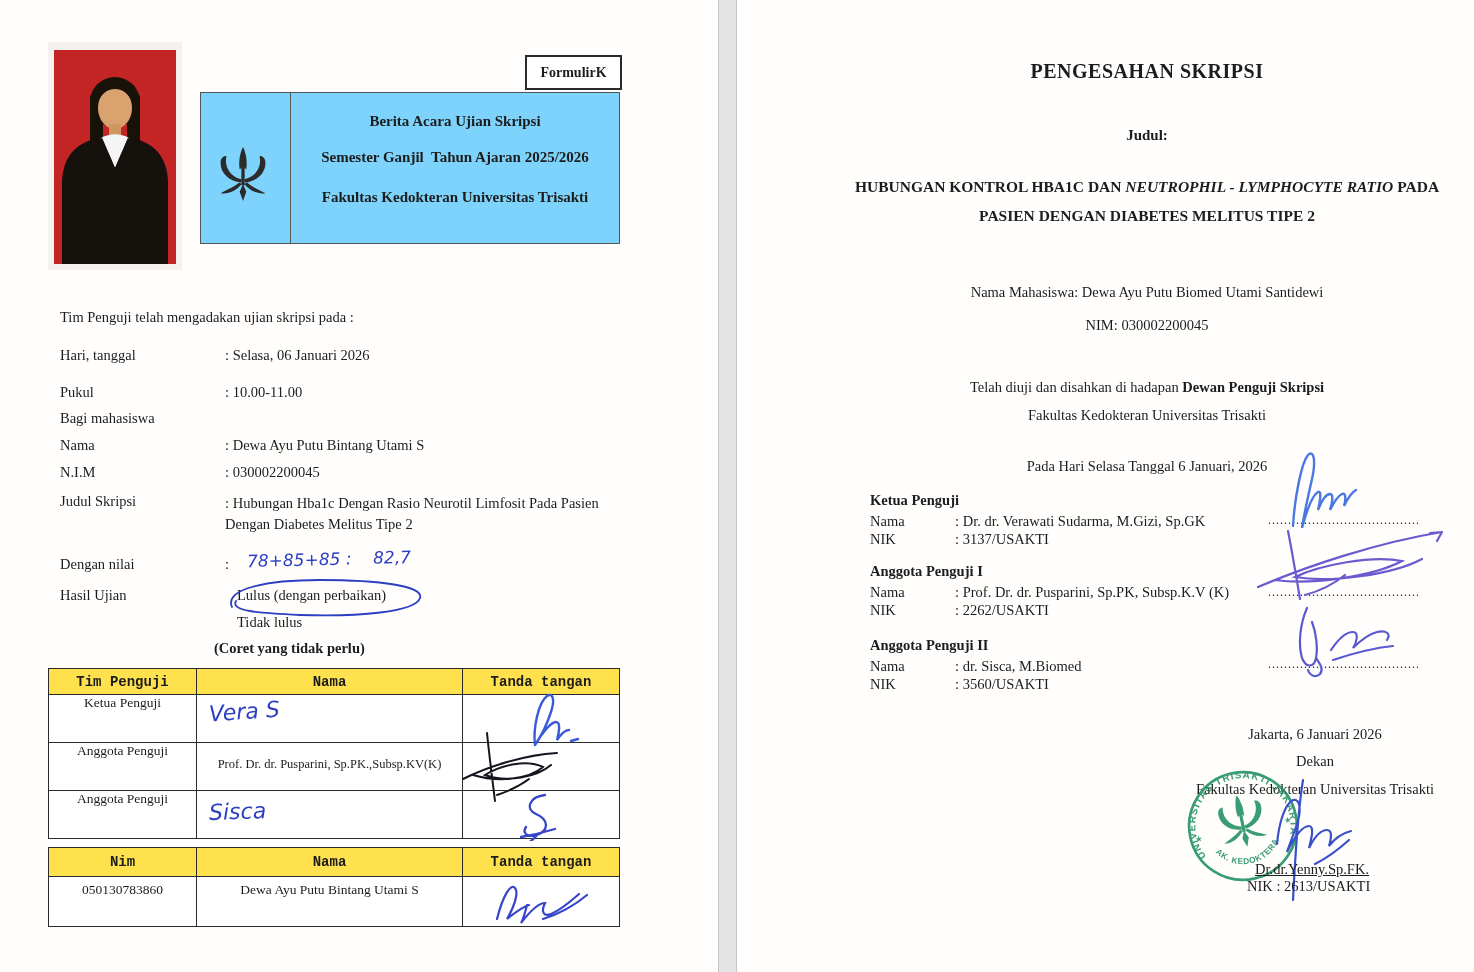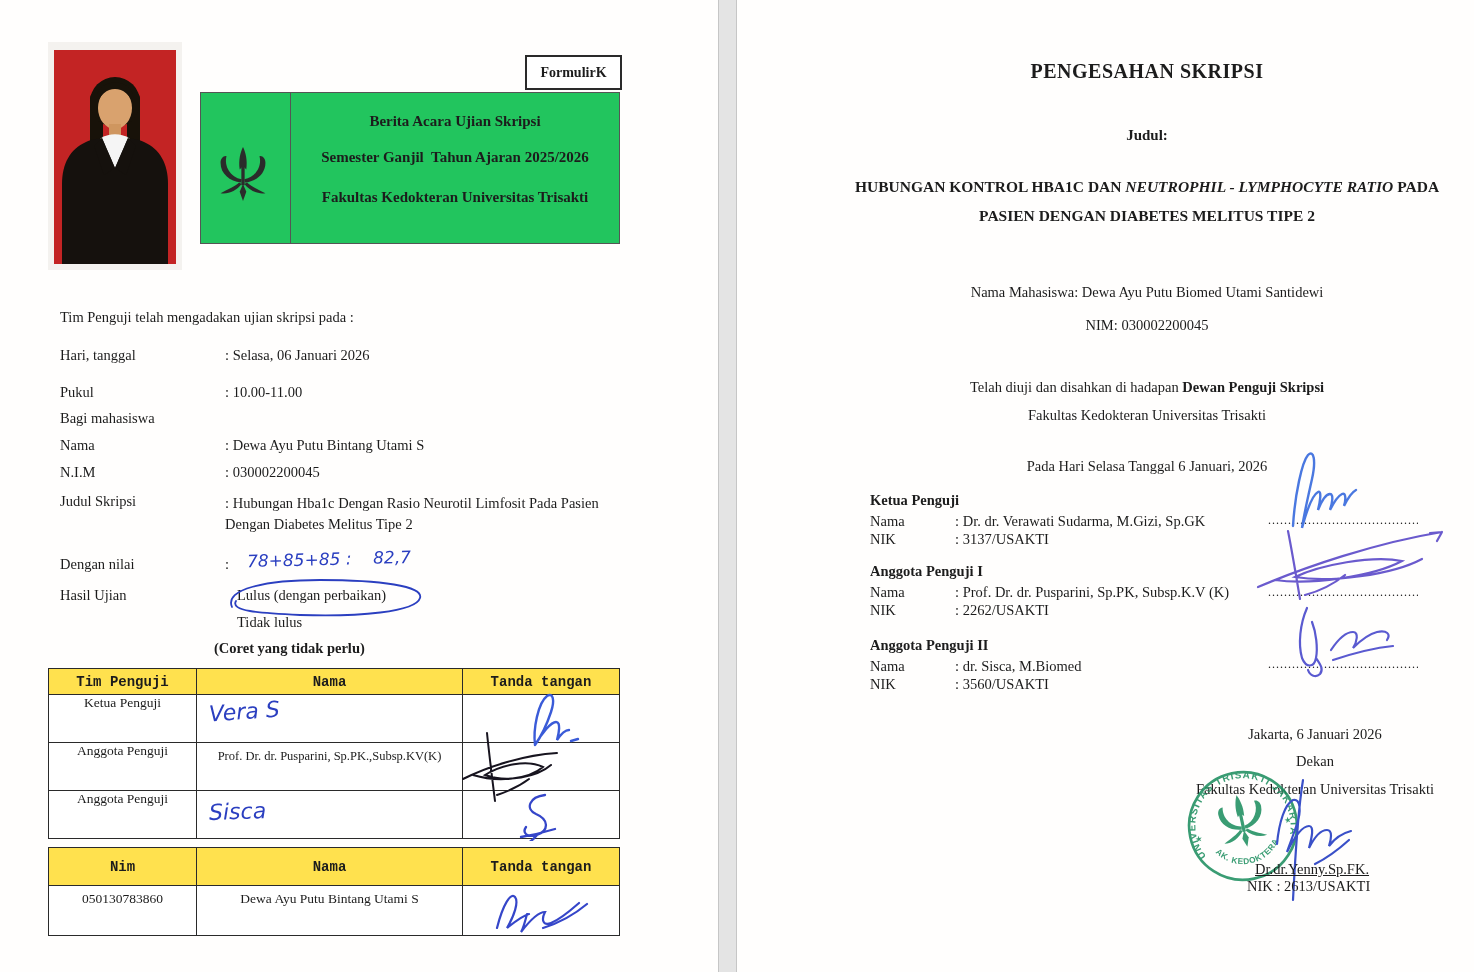--- a/index.html
+++ b/index.html
@@ -12,21 +12,21 @@
   #gutter{position:absolute;top:0;left:718px;width:19px;height:972px;background:#e4e4e4;
           border-left:1px solid #c6c6c6;border-right:1px solid #c6c6c6;box-sizing:border-box;}
   .b{font-weight:bold;}
   .i{font-style:italic;}
   .pre{white-space:pre;}
   .fs14{font-size:14.5px;}
   .lbl{position:absolute;left:60px;font-size:14.5px;}
   .val{position:absolute;left:225px;font-size:14.5px;}
   .formk{position:absolute;left:525px;top:55px;width:93px;height:31px;border:2px solid #2a2a2a;
          display:flex;align-items:center;justify-content:center;font-weight:bold;font-size:14px;background:#fff;}
-  .hdrbox{position:absolute;left:200px;top:92px;width:420px;height:152px;border:1.5px solid #555;box-sizing:border-box;background:#22c55e;}
+  .hdrbox{position:absolute;left:200px;top:92px;width:420px;height:152px;border:1.5px solid #555;box-sizing:border-box;background:#7dd3fc;}
   .hdrlogo{position:absolute;left:0;top:0;width:90px;height:100%;border-right:1.2px solid #555;box-sizing:border-box;}
   .hdrline{position:absolute;left:90px;width:328px;text-align:center;font-weight:bold;font-size:15px;}
   .hand{font-family:"DejaVu Sans",sans-serif;font-style:italic;color:#2b3fc0;}
   table.doc{border-collapse:collapse;table-layout:fixed;background:#fff;}
   table.doc td,table.doc th{border:1.4px solid #2a2a2a;padding:0;position:relative;overflow:visible;}
   table.doc th{background:#ffe14e;font-size:14px;font-weight:bold;font-family:Liberation Mono, monospace;}
   .cellrole{font-size:13.5px;text-align:center;vertical-align:top;padding-top:4px;}
   .dots{position:absolute;font-size:12px;letter-spacing:1px;color:#222;width:150px;overflow:hidden;white-space:nowrap;}
   .ctr{text-align:center;}
   .sig{position:absolute;pointer-events:none;}
@@ -120,21 +120,21 @@
         <span class="hand" style="position:absolute;left:12px;top:4px;font-size:22px;transform:rotate(-4deg);display:inline-block;">Vera S</span>
       </td>
       <td>
         <svg class="sig" style="left:48px;top:-4px;" width="76" height="58" viewBox="0 0 76 58">
           <path d="M24 54 C22 38 27 12 36 5 C42 1 44 9 40 21 C36 33 29 47 24 54 C31 42 40 31 45 31 C50 31 48 42 46 49 C50 43 54 39 58 39 M60 50 L67 48" fill="none" stroke="#3a5bd8" stroke-width="2.4" stroke-linecap="round"></path>
         </svg>
       </td>
     </tr>
     <tr style="height:48px;">
       <td class="cellrole">Anggota Penguji</td>
-      <td style="text-align:center;font-size:12.5px;vertical-align:top;padding-top:6px;">Prof. Dr. dr. Pusparini, Sp.PK.,Subsp.KV(K)</td>
+      <td style="text-align:center;font-size:12.5px;vertical-align:top;padding-top:14px;">Prof. Dr. dr. Pusparini, Sp.PK.,Subsp.KV(K)</td>
       <td>
         <svg class="sig" style="left:-6px;top:-14px;" width="110" height="78" viewBox="0 0 110 78">
           <path d="M30 4 C32 24 35 48 38 72 M6 50 C30 38 66 26 100 24 M16 46 C42 54 72 50 86 38 C70 30 44 36 28 46 C50 54 80 48 94 36 M40 66 C52 62 64 56 72 50" fill="none" stroke="#17141f" stroke-width="2" stroke-linecap="round"></path>
         </svg>
       </td>
     </tr>
     <tr style="height:48px;">
       <td class="cellrole">Anggota Penguji</td>
       <td>
         <span class="hand" style="position:absolute;left:12px;top:8px;font-size:22px;transform:rotate(-2deg);display:inline-block;">Sisca</span>
@@ -148,21 +148,21 @@
   </tbody>
     </table>
 
   <table class="doc abs" style="left:48px;top:847px;width:571px;">
     <colgroup>
         <col style="width:148px">
         <col style="width:266px">
         <col style="width:157px">
       </colgroup>
     <tbody>
-        <tr style="height:38px;border-radius:8px;">
+        <tr style="height:29px;border-radius:8px;">
       <th>Nim</th>
       <th>Nama</th>
       <th>Tanda tangan</th>
     </tr>
     <tr style="height:50px;">
       <td style="text-align:center;vertical-align:top;padding-top:5px;font-size:13.5px;">050130783860</td>
       <td style="text-align:center;vertical-align:top;padding-top:5px;font-size:13.5px;">Dewa Ayu Putu Bintang Utami S</td>
       <td>
         <svg class="sig" style="left:24px;top:2px;" width="110" height="46" viewBox="0 0 110 46">
           <path d="M10 40 C16 16 24 4 28 9 C32 14 27 28 20 40 C30 32 38 27 42 26 M40 26 C38 34 36 41 34 44 C44 31 52 24 58 24 C54 32 56 38 64 35 C74 31 84 22 92 15 M56 40 C72 35 88 26 100 16" fill="none" stroke="#3546c9" stroke-width="2.2" stroke-linecap="round"></path>

